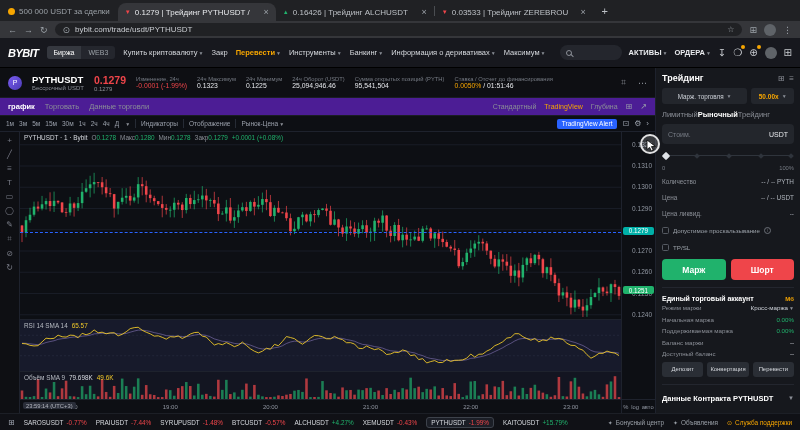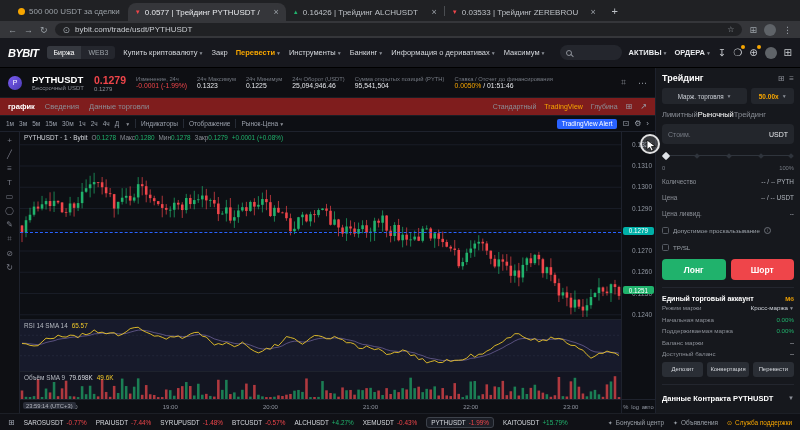--- a/index.html
+++ b/index.html
@@ -1,19 +1,19 @@
 <!DOCTYPE html>
 <html><head>
 <meta charset="utf-8">
 <style>
 *{margin:0;padding:0;box-sizing:border-box}
 html,body{width:800px;height:430px;overflow:hidden;background:#0b0e11;color:#eaecef;
   font-family:"Liberation Sans","DejaVu Sans",sans-serif}
 
-#tabstrip{height:21px;background:#202124;display:flex;align-items:flex-end;padding-left:14px;font-size:8px;color:#bdc1c6}
+#tabstrip{height:21px;background:#202124;display:flex;align-items:flex-end;padding-left:4px;font-size:8px;color:#bdc1c6}
 .winlabel{display:flex;align-items:center;gap:4px;padding:0 8px 5px 4px;color:#9aa0a6;white-space:nowrap}
 .windot{width:7px;height:7px;border-radius:50%;background:#f7a600;display:inline-block}
 .tab{display:flex;align-items:center;gap:4px;height:18px;padding:0 7px;border-radius:8px 8px 0 0;width:158px;color:#bdc1c6;white-space:nowrap;overflow:hidden}
 .tab.active{background:#35363a;color:#e8eaed}
 .tab .fav{font-size:6px}
 .fav.down{color:#ef454a}.fav.up{color:#20b26c}
 .tab .tlabel{flex:1;overflow:hidden;text-overflow:ellipsis}
 .tab .x{color:#9aa0a6;font-size:9px}
 .tabdiv{width:1px;height:10px;background:#4a4d51;margin-bottom:5px}
 .newtab{width:16px;height:16px;margin:0 0 2px 4px;display:flex;align-items:center;justify-content:center;color:#bdc1c6;font-size:11px}
@@ -49,21 +49,21 @@
 .symcol .s1{font-size:9.5px;font-weight:bold;color:#fff}
 .symcol .s2{font-size:6px;color:#8b8f97}
 .pricecol .p1{font-size:10.5px;font-weight:bold;color:#ef454a}
 .pricecol .p2{font-size:6px;color:#8b8f97}
 .stat .l{font-size:5.8px;color:#767b84}
 .stat .v{font-size:6.8px;color:#e6e8ec}
 .stat .v.red{color:#ef454a}
 .stat .v .rate{color:#f7a600}
 .instico{color:#8b8f97;font-size:9px;margin-left:2px}
 
-#charttabs{height:18px;display:flex;align-items:center;padding:0 8px;gap:10px;border-bottom:1px solid #1a1d24;font-size:7.5px;background:#7f1d1d}
+#charttabs{height:18px;display:flex;align-items:center;padding:0 8px;gap:10px;border-bottom:1px solid #1a1d24;font-size:7.5px;background:#4c1d95}
 .ctab{color:#8b8f97}
 .ctab.active{color:#fff;font-weight:bold}
 #charttabs .right{margin-left:auto;display:flex;align-items:center;gap:8px;font-size:7px}
 .view{color:#8b8f97}
 .view.active{color:#f7a600}
 
 #chart{flex:1;display:flex;flex-direction:column;min-height:0;background:#0d0f14}
 #tvtoolbar{height:16px;flex:none;display:flex;align-items:center;gap:5px;padding:0 6px;border-bottom:1px solid #1e222d;font-size:6.5px;color:#9aa0ab;white-space:nowrap}
 .tsep{width:1px;height:9px;background:#262b35}
 .interval{color:#9aa0ab}
@@ -96,21 +96,21 @@
 #alert-line{position:absolute;left:0;right:0;border-top:1px dashed #2962ff;z-index:2}
 
 #panel .hdr{display:flex;align-items:flex-end}
 #panel .hdr .t{font-size:9px;font-weight:bold;color:#fff}
 #panel .hdr .icons{margin-left:auto;display:flex;gap:5px;color:#8b8f97;font-size:8px}
 .pill{background:#23262c;border-radius:3px;height:16px;display:flex;align-items:center;justify-content:center;gap:2px;color:#cfd3da}
 #marginrow{display:flex;gap:4px}
 #marginrow .lev{color:#f7a600;font-weight:bold}
 #ordertabs{display:flex;font-size:7.5px;margin-top:1px}
 .otab{color:#8b8f97}
-.otab.active{color:#fff;font-weight:normal}
+.otab.active{color:#fff;font-weight:bold}
 #valuebox{background:#23262c;border-radius:4px;height:20px;display:flex;align-items:center;padding:0 6px;font-size:7px}
 #valuebox .ph{color:#767b84}
 #valuebox .unit{margin-left:auto;color:#e6e8ec}
 #slider{position:relative;height:10px;margin:2px 2px 0}
 #slider .track{position:absolute;top:4px;left:0;right:0;height:1px;background:#2f343c}
 .tick{position:absolute;top:2.5px;width:4px;height:4px;background:#2f343c;transform:rotate(45deg)}
 #slider .handle{position:absolute;top:1.5px;left:-1px;width:6px;height:6px;background:#dfe2e7;transform:rotate(45deg);border-radius:1px}
 #sliderlabels{display:flex;justify-content:space-between;font-size:5.8px;color:#767b84;margin-top:-1px}
 .inforow{display:flex;justify-content:space-between;font-size:6.4px;color:#8b8f97;height:11px;align-items:center}
 .inforow .v{color:#aeb3bb}
@@ -150,21 +150,21 @@
 </head>
 <body>
 
 <div id="tabstrip">
   <div class="winlabel">
     <span class="windot"></span>
     <span>500 000 USDT за сделки</span>
   </div>
   <div class="tab active">
     <span class="fav down">▼</span>
-    <span class="tlabel">0.0577 | Трейдинг PYTHUSDT /</span>
+    <span class="tlabel">0.1279 | Трейдинг PYTHUSDT /</span>
     <span class="x">×</span>
   </div>
   <div class="tab">
     <span class="fav up">▲</span>
     <span class="tlabel">0.16426 | Трейдинг ALCHUSDT</span>
     <span class="x">×</span>
   </div>
   <div class="tabdiv"></div>
   <div class="tab">
     <span class="fav down">▼</span>
@@ -252,21 +252,21 @@
       <div class="stat">
         <div class="l">Ставка / Отсчет до финансирования</div>
         <div class="v"><span class="rate">0.0050%</span> <span>/ 01:51:46</span></div>
       </div>
       <span class="instico" style="margin-left:auto">⌗</span>
       <span class="instico">⋯</span>
     </div>
 
     <div id="charttabs">
       <span class="ctab active">график</span>
-      <span class="ctab">Сведения</span>
+      <span class="ctab">Торговать</span>
       <span class="ctab">Данные торговли</span>
       <div class="right">
         <span class="view">Стандартный</span>
         <span class="view active">TradingView</span>
         <span class="view">Глубина</span>
         <span class="tvic">⊞</span>
         <span class="tvic">↗</span>
       </div>
     </div>
 
@@ -888,21 +888,21 @@
     <div class="checkrow">
       <span class="cbox"></span>
       <span>Допустимое проскальзывание</span>
       <span class="infoc">i</span>
     </div>
     <div class="checkrow">
       <span class="cbox"></span>
       <span>TP/SL</span>
     </div>
     <div id="lsbtns">
-      <div class="b long">Лонг</div>
+      <div class="b long">Марж</div>
       <div class="b short">Шорт</div>
     </div>
     <div class="divider"></div>
     <div id="acct">
       <div class="h">
         <span>Единый торговый аккаунт</span>
         <span class="badge">Мб</span>
       </div>
       <div class="acrow">
         <span>Режим маржи</span>

